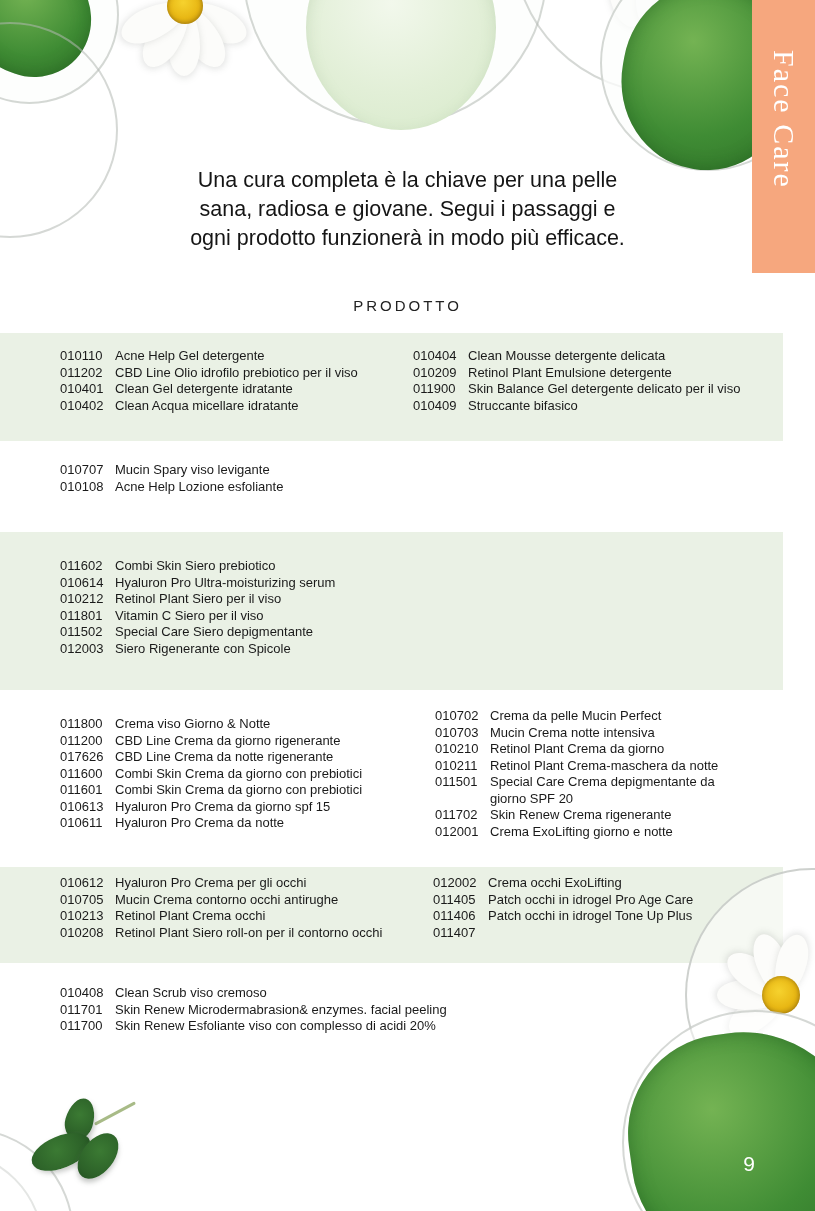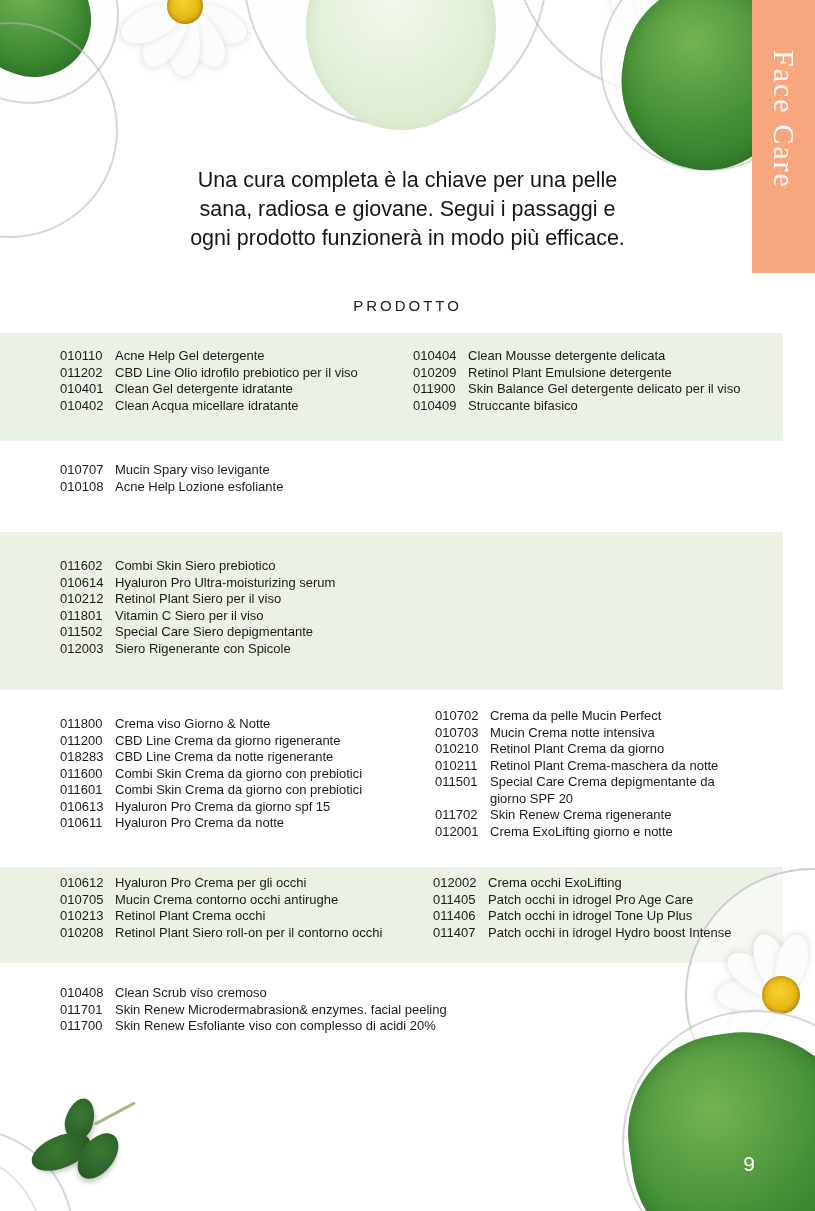--- a/index.html
+++ b/index.html
@@ -206,21 +206,21 @@
     <span class="pcode">011800</span>
     <span class="pname">Crema viso Giorno &amp; Notte</span>
   </div>
 
   <div class="prow">
     <span class="pcode">011200</span>
     <span class="pname">CBD Line Crema da giorno rigenerante</span>
   </div>
 
   <div class="prow">
-    <span class="pcode">018283</span>
+    <span class="pcode">017626</span>
     <span class="pname">CBD Line Crema da notte rigenerante</span>
   </div>
 
   <div class="prow">
     <span class="pcode">011600</span>
     <span class="pname">Combi Skin Crema da giorno con prebiotici</span>
   </div>
 
   <div class="prow">
     <span class="pcode">011601</span>
@@ -306,21 +306,20 @@
     <span class="pname">Patch occhi in idrogel Pro Age Care</span>
   </div>
 
   <div class="prow">
     <span class="pcode">011406</span>
     <span class="pname">Patch occhi in idrogel Tone Up Plus</span>
   </div>
 
   <div class="prow">
     <span class="pcode">011407</span>
-    <span class="pname">Patch occhi in idrogel Hydro boost Intense</span>
   </div>
 </div>
 
   <div class="content plist" style="left:60px;top:985px;width:500px;">
   <div class="prow">
     <span class="pcode">010408</span>
     <span class="pname">Clean Scrub viso cremoso</span>
   </div>
 
   <div class="prow">

